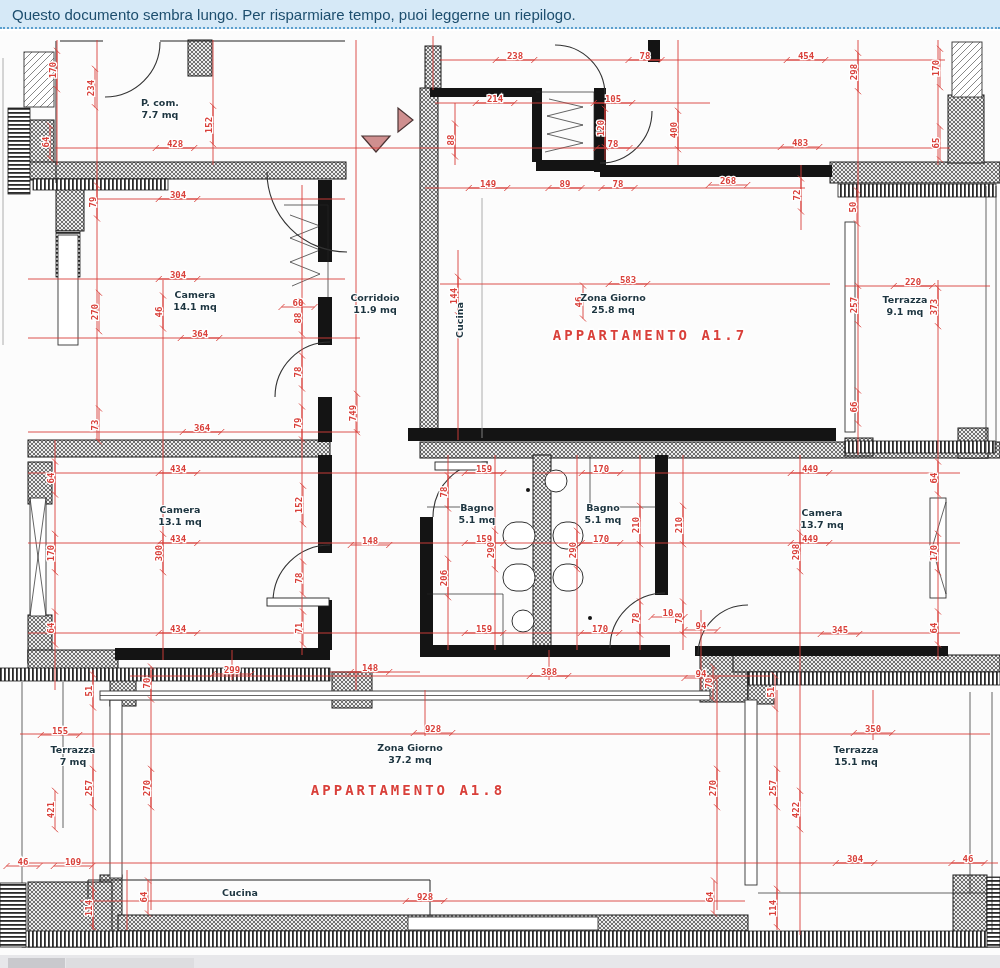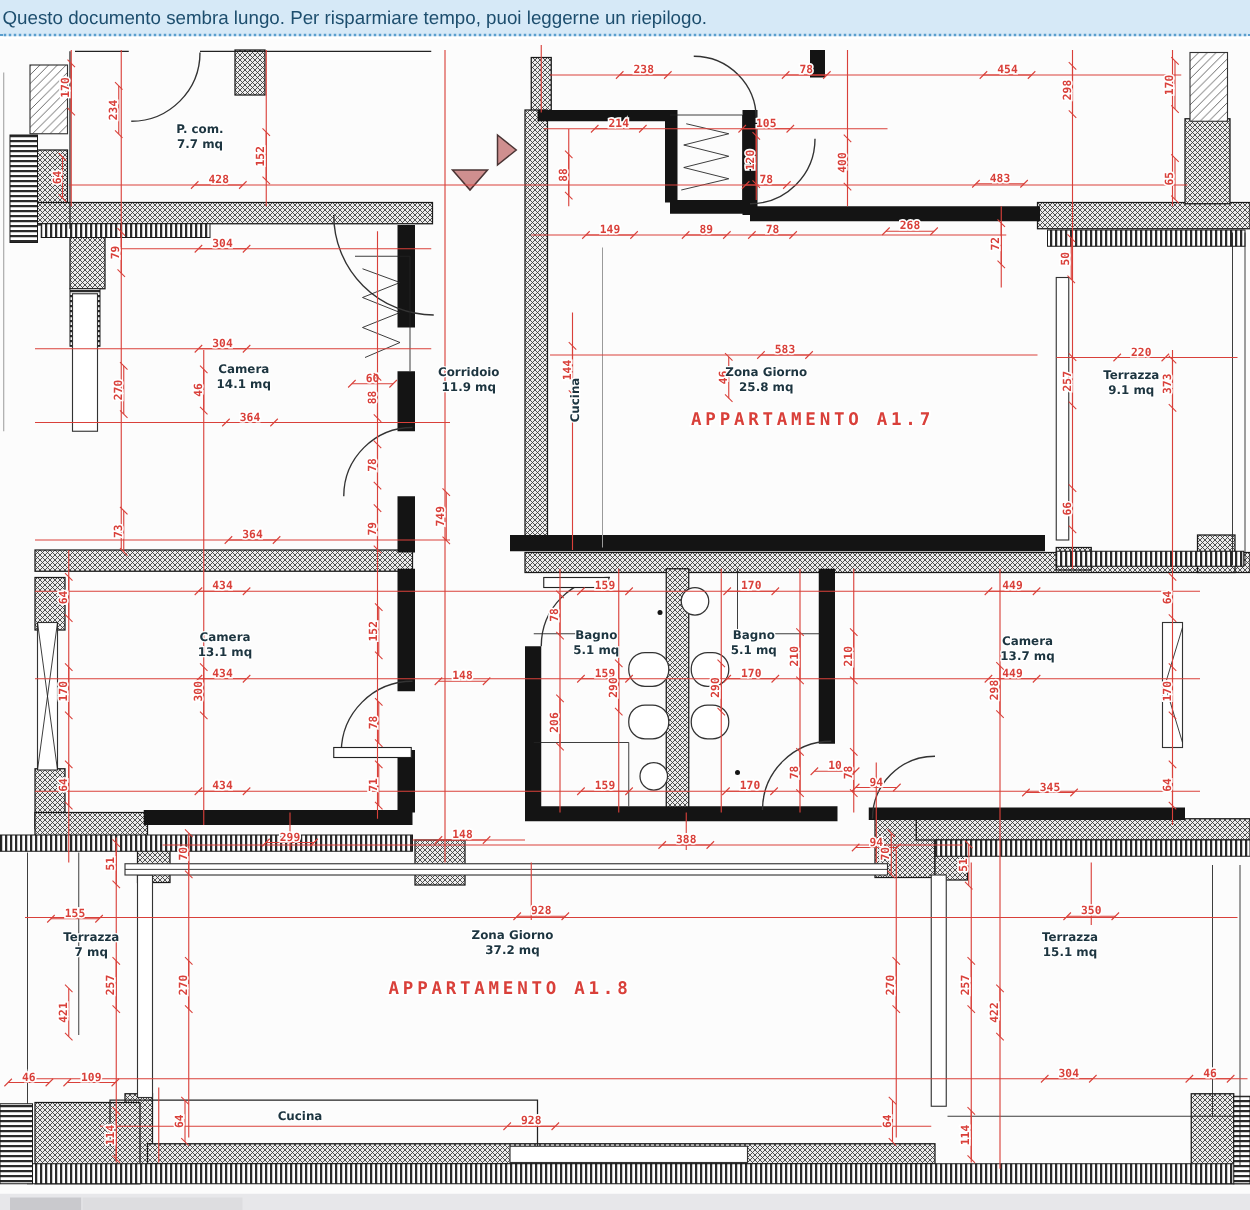--- a/index.html
+++ b/index.html
@@ -6,21 +6,21 @@
   body{
     width:1000px;height:968px;overflow:hidden;position:relative;
     background:#ffffff;font-family:"Liberation Sans",sans-serif;
   }
   
   #banner{
     position:absolute;top:0;left:0;width:100%;height:29px;z-index:5;
     background:var(--banner-bg,#d6e9f7);
     border-bottom:2px dotted var(--banner-border,#5b9fce);
     color:var(--banner-text,#1d4e6e);
-    font-size:15px;line-height:29px;padding-left:2px;box-sizing:border-box;
+    font-size:15px;line-height:29px;padding-left:12px;box-sizing:border-box;
     white-space:nowrap;
   }
   
   #plan{position:absolute;top:0;left:0;}
   .wall{fill:url(#hatch);stroke:#1a1a1a;stroke-width:1;}
   .strV{fill:url(#stripesV);stroke:#1a1a1a;stroke-width:0.8;}
   .strH{fill:url(#stripesH);stroke:#1a1a1a;stroke-width:0.8;}
   .blk{fill:#141414;stroke:none;}
   .thin{stroke:#222;stroke-width:1;fill:none;}
   .thin2{stroke:#222;stroke-width:0.7;fill:none;}

